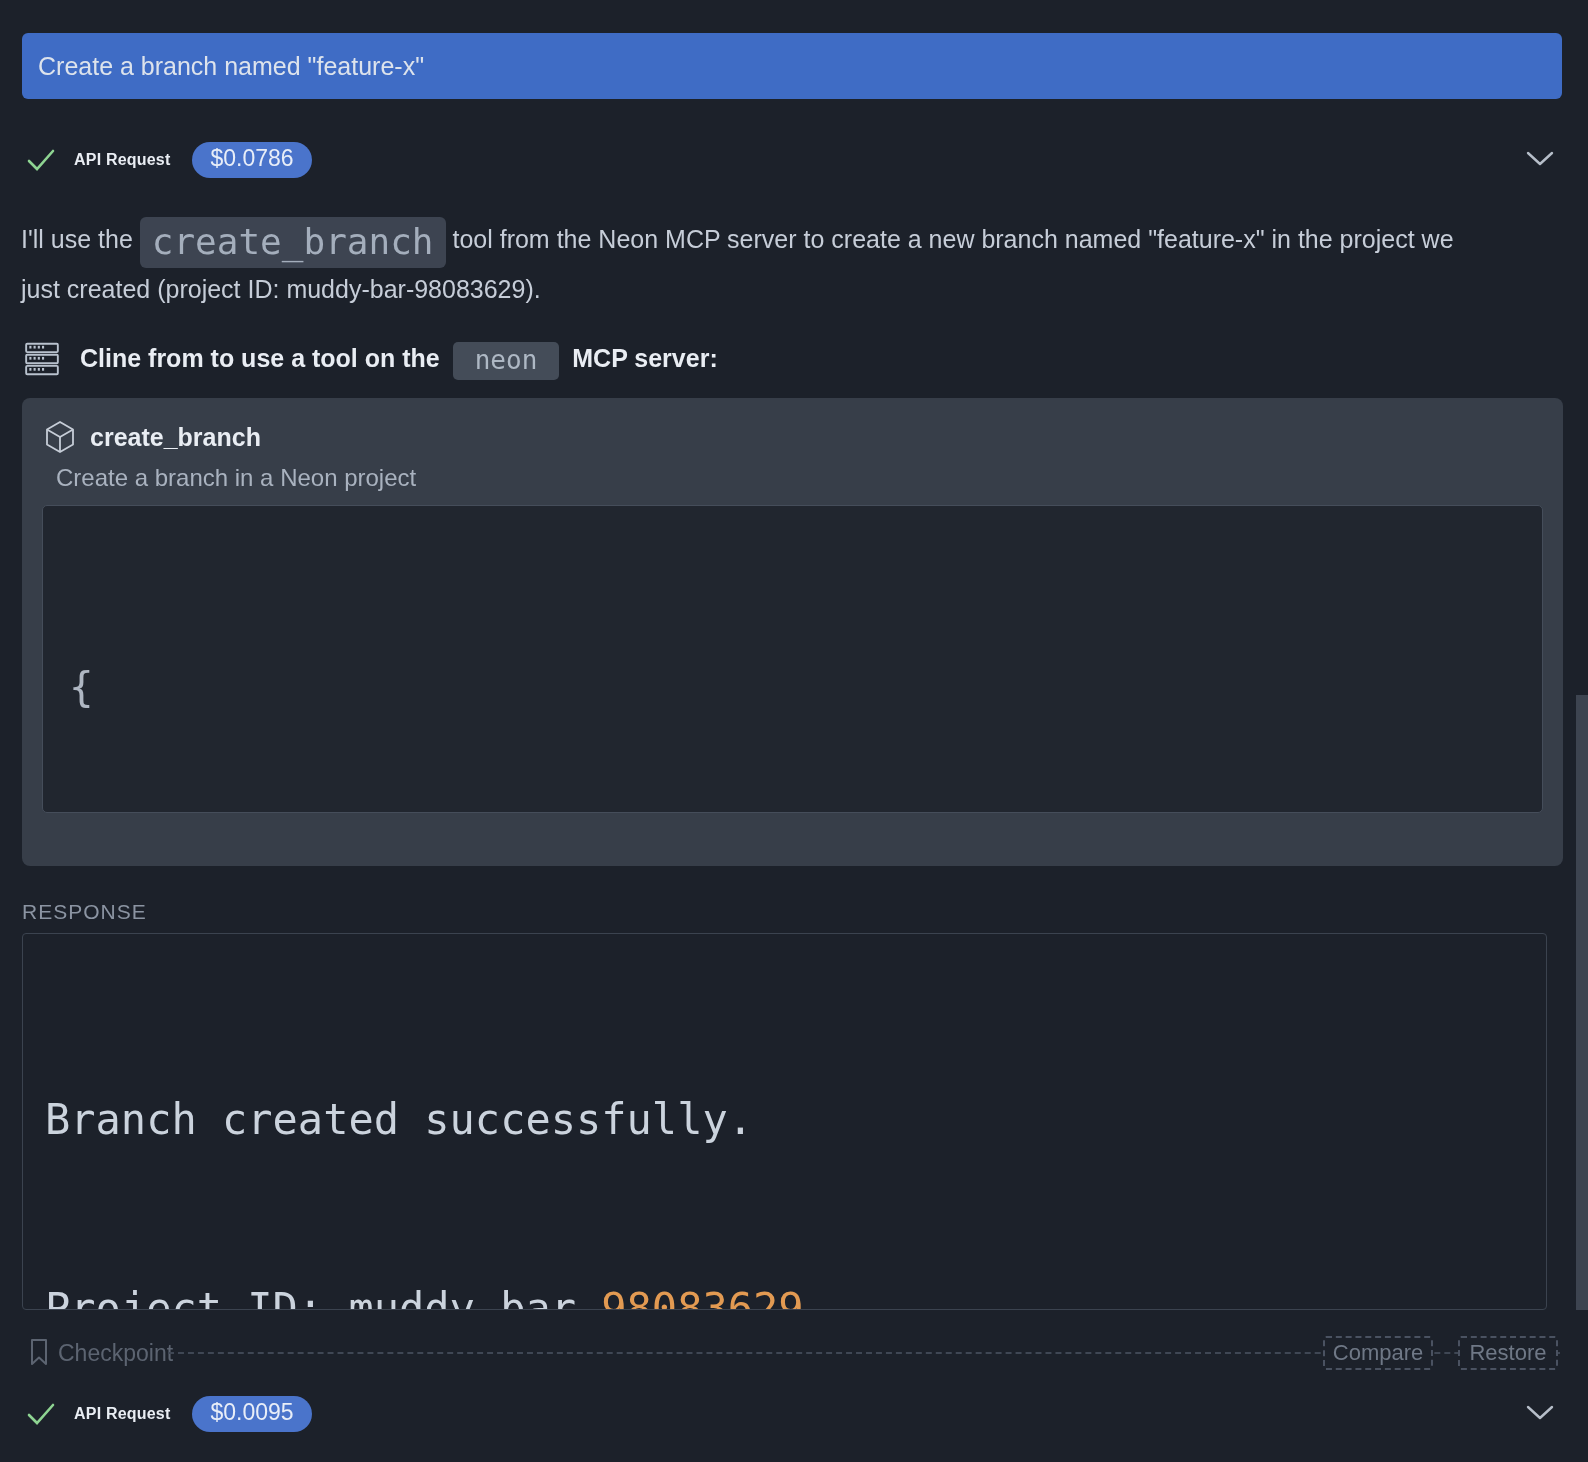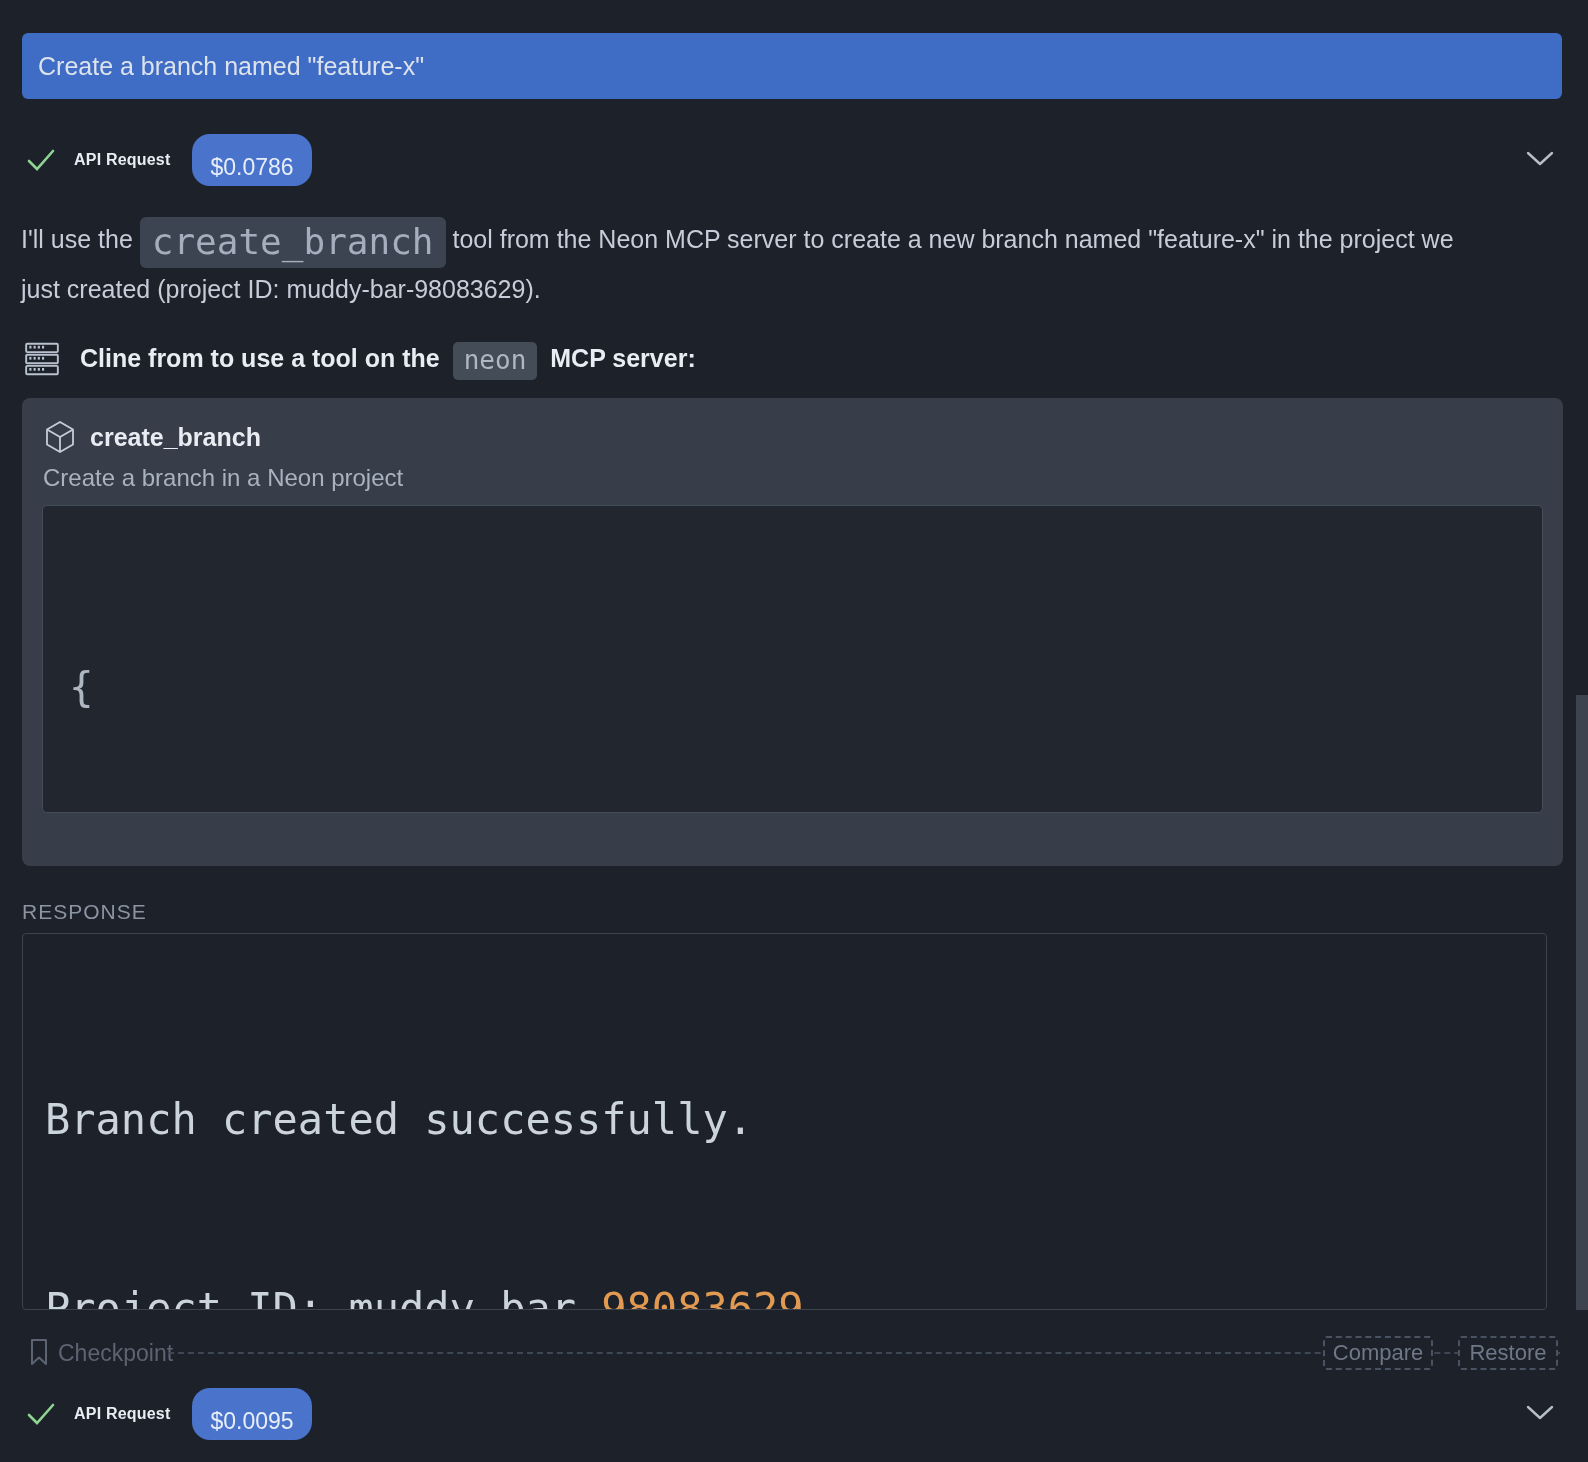--- a/index.html
+++ b/index.html
@@ -31,21 +31,21 @@
     position:absolute; left:22px; width:1538px; height:38px;
     display:flex; align-items:center; cursor:pointer;
   }
   .api-row .check-icon{margin-left:4px; flex:none;}
   .api-row .api-label{
     margin-left:18px; font-size:16px; font-weight:700; color:var(--text-primary);
     letter-spacing:0.2px;
   }
   .cost-badge{
     margin-left:22px; background:var(--badge-blue); color:#e8eef8;
-    font-size:23px; padding:21px 18px 6px; border-radius:18px; line-height:1.1;
+    font-size:23px; padding:4px 18px 6px; border-radius:18px; line-height:1.1;
   }
   .row-chevron{position:absolute; right:6px; top:10px;}
 
   
   .assistant-msg{
     position:absolute; left:21px; top:214px; width:1475px;
     font-size:25px; line-height:50px; color:var(--text-body);
   }
   .inline-code{
     font-family:"DejaVu Sans Mono", monospace; font-size:36px; line-height:1;
@@ -56,34 +56,34 @@
   
   .tool-heading{
     position:absolute; left:24px; top:338px; width:1500px; height:42px;
     display:flex; align-items:center;
   }
   .tool-heading .heading-text{
     margin-left:20px; font-size:25px; font-weight:700; color:var(--text-primary);
   }
   .server-chip{
     font-family:"DejaVu Sans Mono", monospace; font-weight:400; font-size:26px;
-    background:#444c58; color:#aeb8c4; padding:3px 11px 5px; border-radius:5px;
+    background:#444c58; color:#aeb8c4; padding:3px 22px 5px; border-radius:5px;
     margin:0 6px; vertical-align:-2px;
   }
 
   
   .tool-card{
     position:absolute; left:22px; top:398px; width:1541px; height:468px;
     background:var(--card-bg); border-radius:8px;
   }
   .tool-card-header{
     display:flex; align-items:center; gap:14px; padding:22px 0 0 22px;
   }
   .tool-name{font-size:25px; font-weight:600; color:var(--text-primary);}
-  .tool-desc{padding:10px 0 0 21px; font-size:24px; color:#a9b2bf;}
+  .tool-desc{padding:10px 0 0 34px; font-size:24px; color:#a9b2bf;}
   .section-label{
     font-size:21px; letter-spacing:1px; color:var(--text-muted);
   }
   .tool-card .section-label{padding:26px 0 0 21px; display:block;}
   .args-code{
     margin:13px 20px 0 20px; height:308px;
     background:var(--code-bg); border:1px solid var(--code-border); border-radius:5px;
     padding:26px 0 0 26px; overflow:hidden;
     font-family:"DejaVu Sans Mono", monospace; font-size:41px; line-height:62px;
     color:#c3cbd6; white-space:pre;

